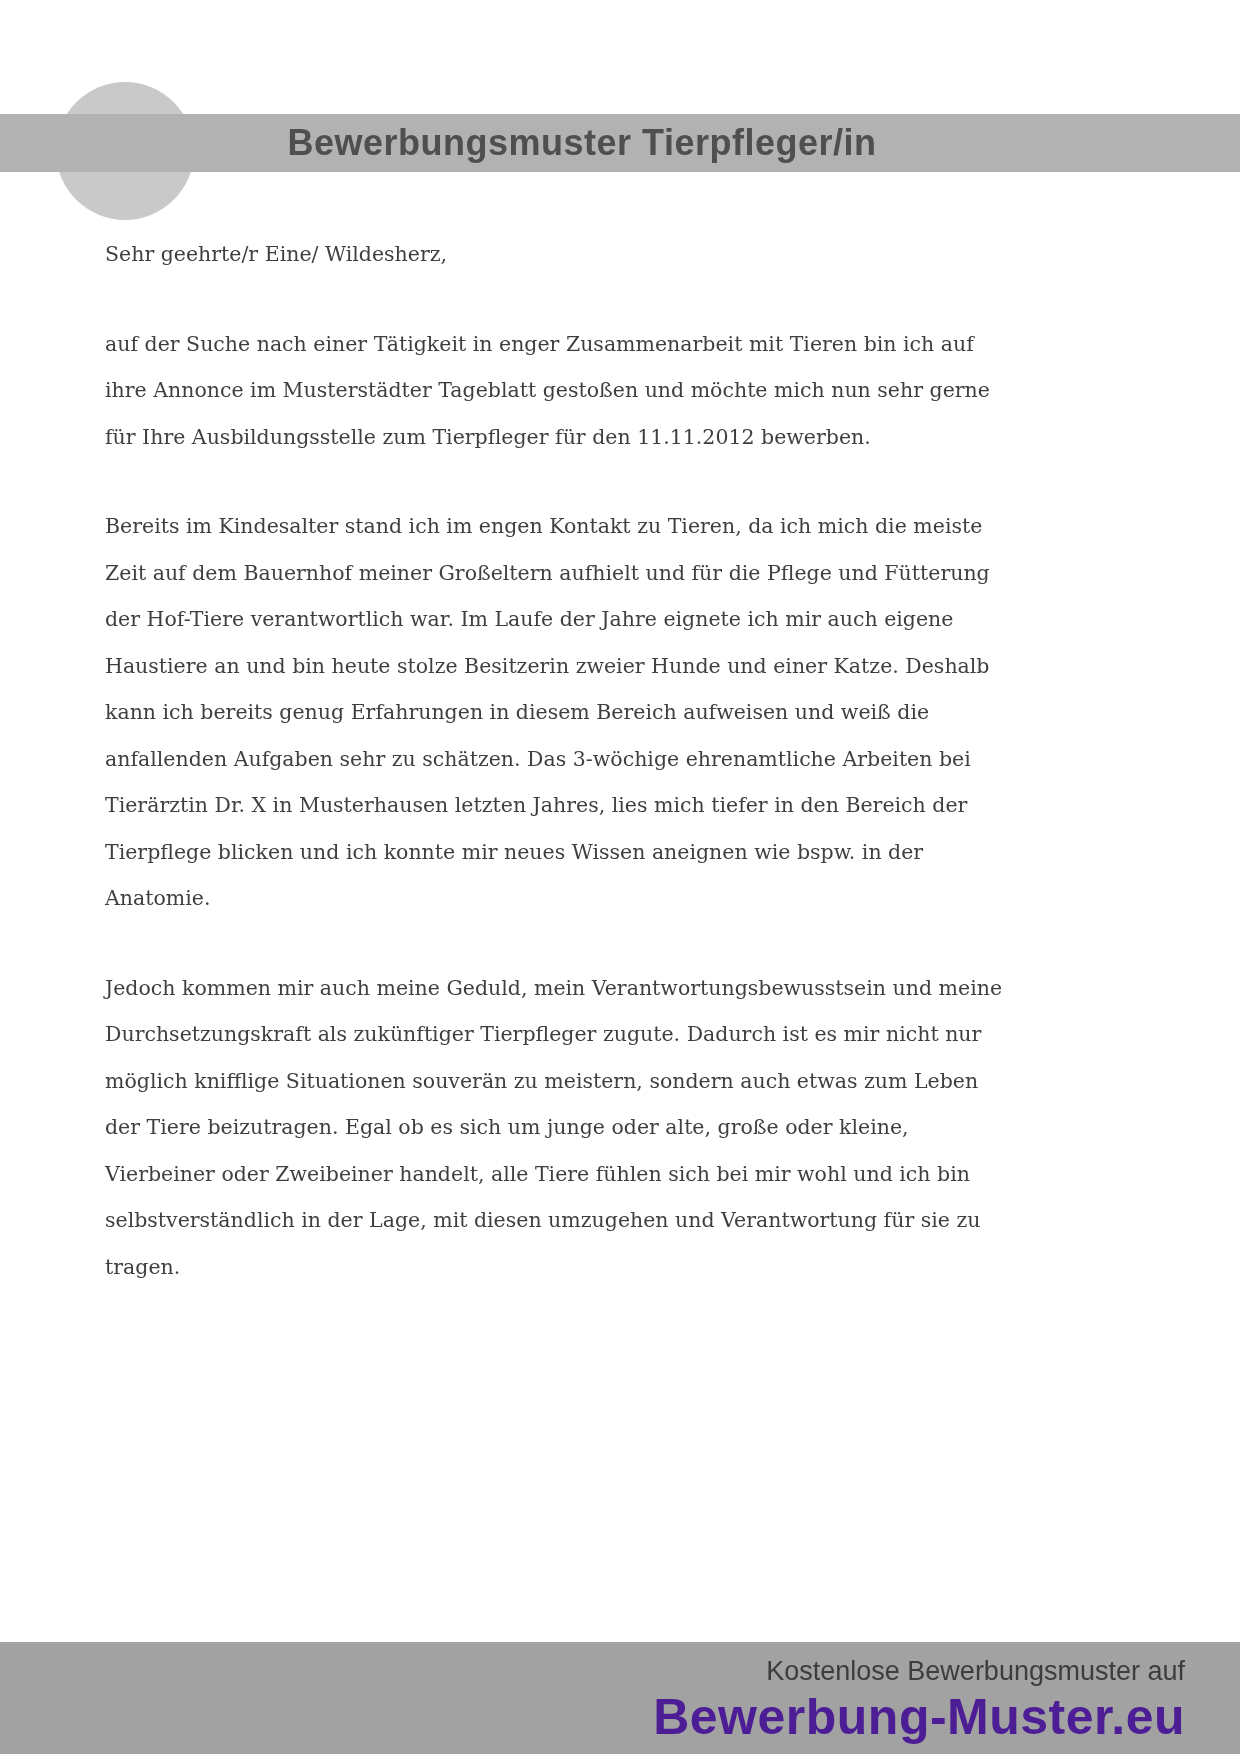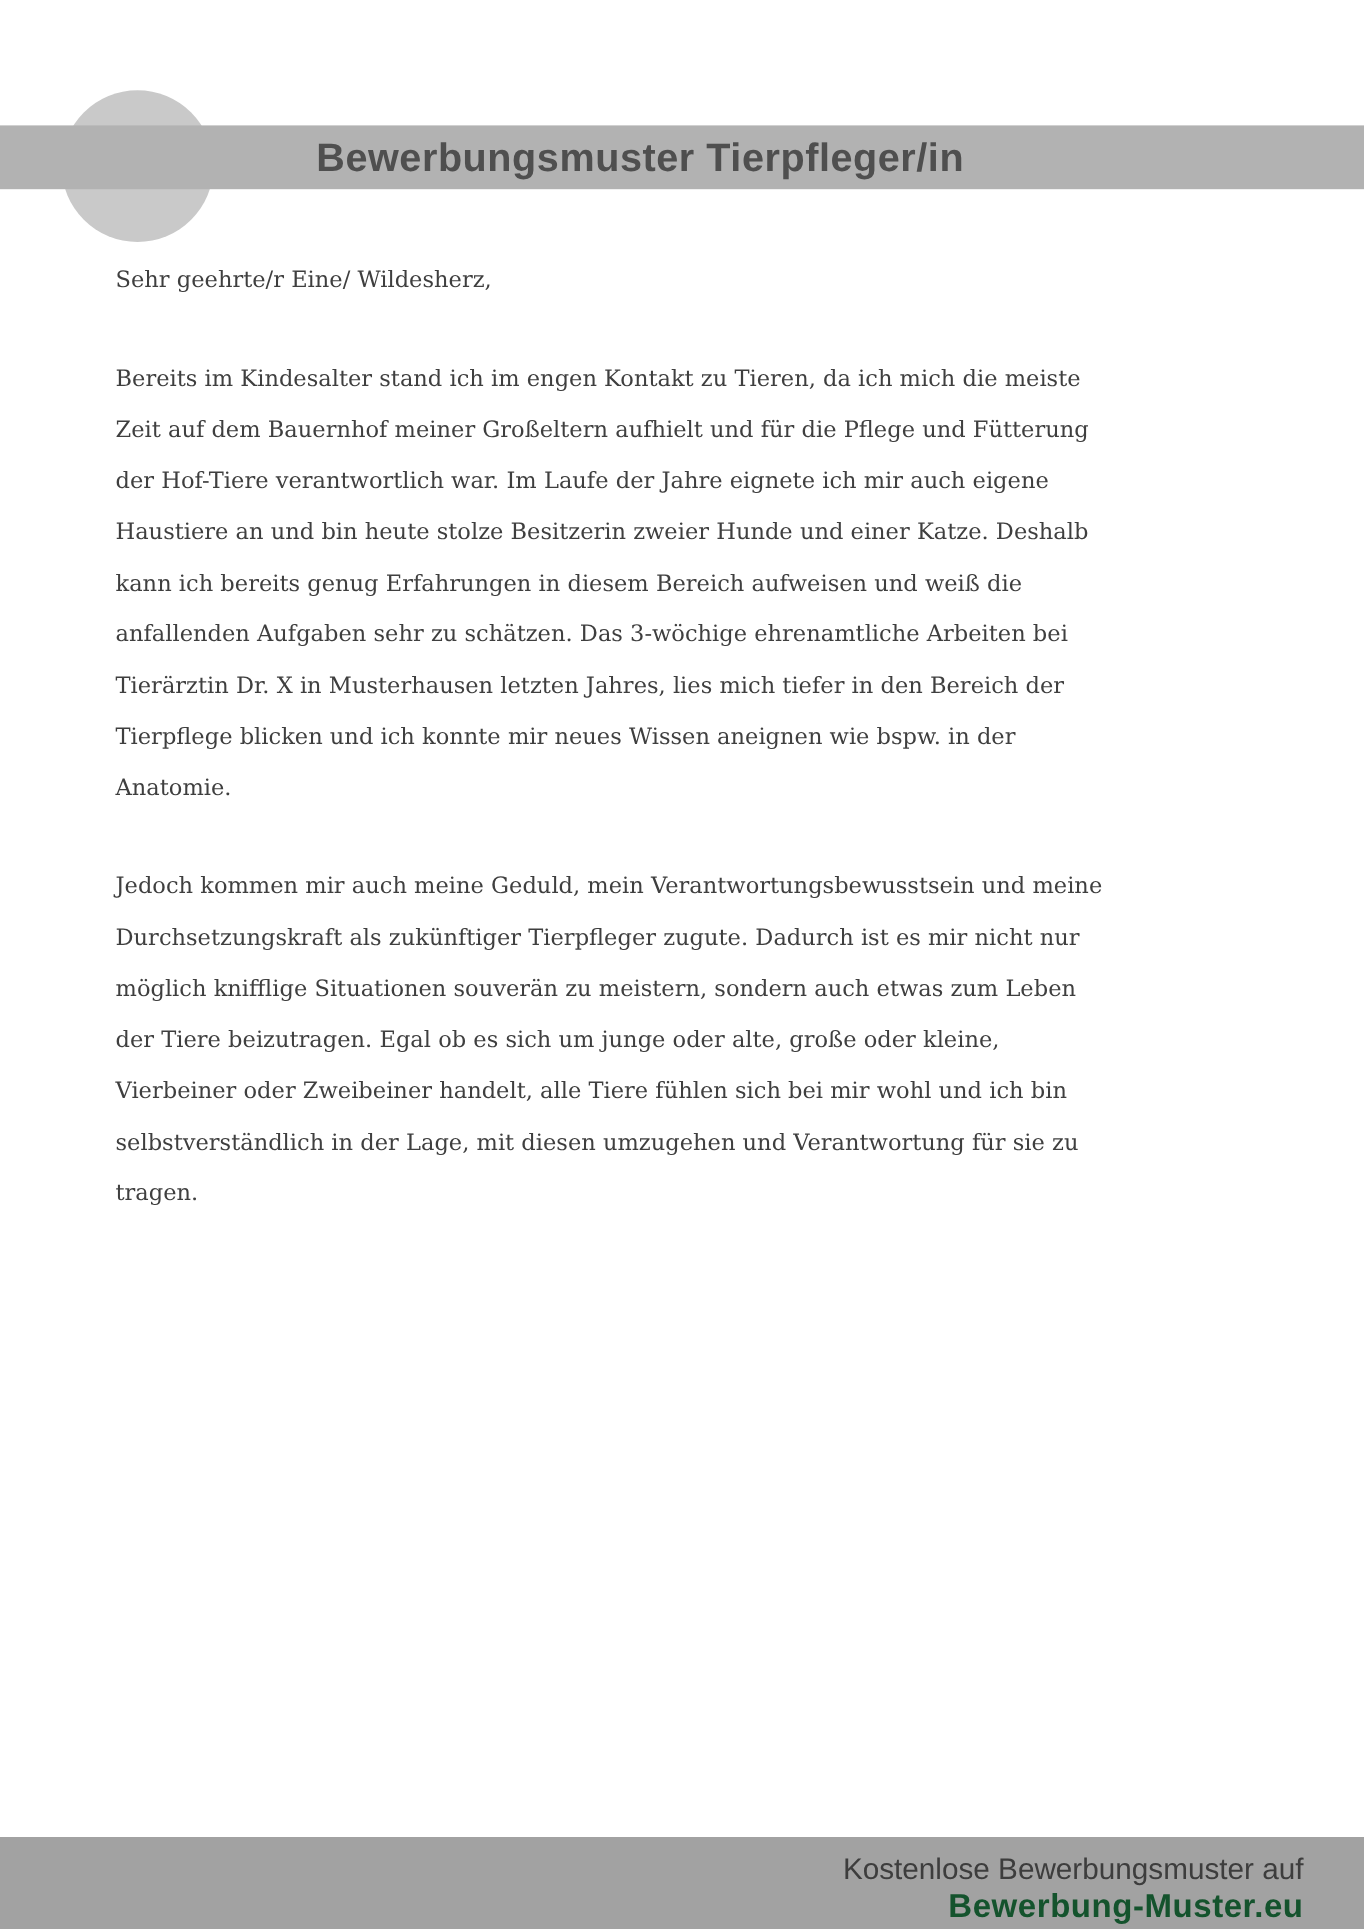--- a/index.html
+++ b/index.html
@@ -62,53 +62,54 @@
     line-height: 46.5px;
     text-align: left;
   }
   .letter p { margin-bottom: 43px; }
   
   .footer {
     position: absolute;
     left: 0;
     bottom: 0;
     width: 1240px;
-    height: 84px;
+    height: 112px;
     background: #a2a2a2;
     z-index: 2;
     text-align: right;
     padding: 12px 55px 0 0;
     font-family: "Liberation Sans", sans-serif;
   }
   .footer-tagline {
     font-size: 27px;
     color: #3d3d3d;
     line-height: 1.3;
   }
   .footer-brand {
-    font-size: 30px;
+    font-size: 50px;
     font-weight: bold;
-    color: #14532d;
+    color: #4c1d95;
     line-height: 1.15;
     letter-spacing: 0.5px;
   }
 </style>
 </head>
 <body>
 
 <div class="page">
 
   <div class="deco-circle"></div>
 
   <div class="banner">
     <div class="banner-title">Bewerbungsmuster Tierpfleger/in</div>
   </div>
 
   <div class="letter">
     <p>Sehr geehrte/r Eine/ Wildesherz,</p>
+    <p>auf der Suche nach einer Tätigkeit in enger Zusammenarbeit mit Tieren bin ich auf ihre Annonce im Musterstädter Tageblatt gestoßen und möchte mich nun sehr gerne für Ihre Ausbildungsstelle zum Tierpfleger für den 11.11.2012 bewerben.</p>
     <p>Bereits im Kindesalter stand ich im engen Kontakt zu Tieren, da ich mich die meiste Zeit auf dem Bauernhof meiner Großeltern aufhielt und für die Pflege und Fütterung der Hof-Tiere verantwortlich war. Im Laufe der Jahre eignete ich mir auch eigene Haustiere an und bin heute stolze Besitzerin zweier Hunde und einer Katze. Deshalb kann ich bereits genug Erfahrungen in diesem Bereich aufweisen und weiß die anfallenden Aufgaben sehr zu schätzen. Das 3-wöchige ehrenamtliche Arbeiten bei Tierärztin Dr. X in Musterhausen letzten Jahres, lies mich tiefer in den Bereich der Tierpflege blicken und ich konnte mir neues Wissen aneignen wie bspw. in der Anatomie.</p>
     <p>Jedoch kommen mir auch meine Geduld, mein Verantwortungsbewusstsein und meine Durchsetzungskraft als zukünftiger Tierpfleger zugute. Dadurch ist es mir nicht nur möglich knifflige Situationen souverän zu meistern, sondern auch etwas zum Leben der Tiere beizutragen. Egal ob es sich um junge oder alte, große oder kleine, Vierbeiner oder Zweibeiner handelt, alle Tiere fühlen sich bei mir wohl und ich bin selbstverständlich in der Lage, mit diesen umzugehen und Verantwortung für sie zu tragen.</p>
   </div>
 
   <div class="footer">
     <div class="footer-tagline">Kostenlose Bewerbungsmuster auf</div>
     <div class="footer-brand">Bewerbung-Muster.eu</div>
   </div>
 
 </div>

